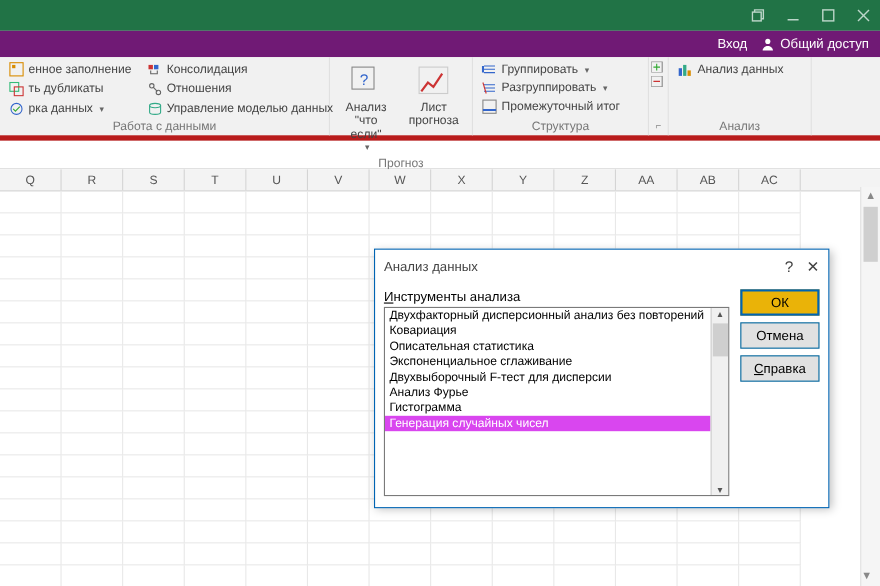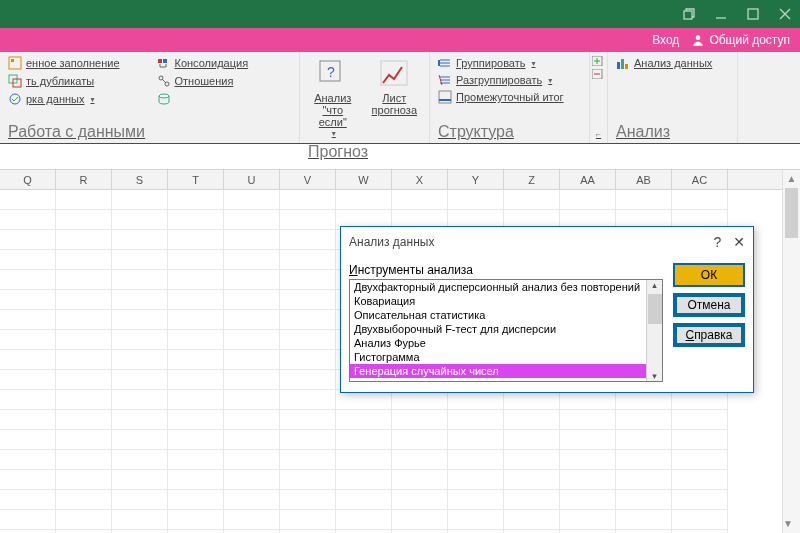--- a/index.html
+++ b/index.html
@@ -2,30 +2,30 @@
 <html><head>
 <meta charset="utf-8">
 <style>
   * { box-sizing: border-box; margin: 0; padding: 0; font-family: "Segoe UI", Tahoma, sans-serif; }
   body { width: 800px; height: 533px; background: #fff; overflow: hidden; position: relative; }
 
   .titlebar { height: 28px; background: #217346; display: flex; justify-content: flex-end; align-items: center; padding-right: 8px; gap: 18px; }
   .titlebar .winicon { width: 14px; height: 14px; display: flex; align-items: center; justify-content: center; color: #bcd6c9; font-size: 12px; cursor: pointer; }
   .titlebar .winicon svg { stroke: #bcd6c9; fill: none; stroke-width: 1.3; }
 
-  .menubar { height: 24px; background: #ec4899; display: flex; justify-content: flex-end; align-items: center; color: #fff; font-size: 12px; padding-right: 10px; gap: 12px; }
+  .menubar { height: 24px; background: #701a75; display: flex; justify-content: flex-end; align-items: center; color: #fff; font-size: 12px; padding-right: 10px; gap: 12px; }
   .menubar .share { display: flex; align-items: center; gap: 4px; justify-content: center; }
   .menubar .share svg { fill: #fff; }
 
-  .ribbon { height: 92px; background: #f1f1f1; border-bottom: 1px solid #b91c1c; display: flex; font-size: 11px; color: #444; text-decoration: underline; }
+  .ribbon { height: 76px; background: #f1f1f1; border-bottom: 5px solid #b91c1c; display: flex; font-size: 11px; color: #444; }
   .ribbon-group { border-right: 1px solid #e0e0e0; padding: 4px 8px 2px 8px; display: flex; flex-direction: column; justify-content: space-between; }
   .ribbon-group .rows { display: flex; flex-direction: column; gap: 3px; flex: 1; }
   .ribbon-group .row { display: flex; align-items: center; gap: 4px; white-space: nowrap; cursor: pointer; }
   .ribbon-group .row .ico { width: 14px; height: 14px; display: inline-block; }
-  .ribbon-group .label { color: #777; font-size: 16px; padding-top: 2px; }
+  .ribbon-group .label { text-align: center; color: #777; font-size: 11px; padding-top: 2px; }
   .ribbon .big { display: flex; gap: 10px; align-items: flex-start; }
   .ribbon .big-item { display: flex; flex-direction: column; align-items: center; gap: 2px; text-align: center; cursor: pointer; padding: 2px 4px; }
   .ribbon .big-item .big-ico { width: 32px; height: 32px; display: flex; align-items: center; justify-content: center; }
   .ribbon .big-item span { line-height: 1.1; }
   .dd { font-size: 8px; color: #666; margin-left: 2px; }
 
   .fnbar { height: 26px; border-bottom: 1px solid #d4d4d4; background: #fff; }
 
   .grid { position: relative; background: #fff; }
   .colhdr { display: flex; height: 20px; background: #f3f3f3; border-bottom: 1px solid #d4d4d4; }
@@ -36,28 +36,28 @@
 
   .dialog { position: absolute; left: 340px; top: 226px; width: 414px; background: #fff; border: 1px solid #0064b3; box-shadow: 2px 2px 8px rgba(0,0,0,.25); font-size: 12px; }
   .dialog .dtitle { height: 30px; display: flex; align-items: center; justify-content: space-between; padding: 0 8px; }
   .dialog .dtitle .t { color: #444; }
   .dialog .dtitle .ctrls { display: flex; gap: 12px; align-items: center; }
   .dialog .dtitle .ctrls span { cursor: pointer; color: #444; font-size: 14px; }
   .dialog .body { padding: 6px 8px 10px 8px; display: flex; gap: 10px; }
   .dialog .list-wrap { flex: 1; }
   .dialog .list-label { margin-bottom: 2px; }
   .dialog .list-label u { text-decoration: underline; }
-  .dialog .list { border: 1px solid #7a7a7a; height: 103px; overflow: hidden; position: relative; }
+  .dialog .list { border: 1px solid #7a7a7a; height: 172px; overflow: hidden; position: relative; }
   .dialog .list .items { position: absolute; left: 0; top: 0; right: 16px; }
   .dialog .list .item { padding: 0 4px; line-height: 14px; font-size: 11px; white-space: nowrap; cursor: pointer; }
   .dialog .list .item.sel { background: #d946ef; color: #fff; }
   .dialog .list .sb { position: absolute; right: 0; top: 0; width: 16px; height: 100%; background: #f0f0f0; border-left: 1px solid #ccc; display: flex; flex-direction: column; justify-content: space-between; align-items: center; font-size: 9px; color: #555; }
   .dialog .list .sb .thumb { position: absolute; top: 14px; width: 14px; height: 30px; background: #cfcfcf; }
   .dialog .btns { display: flex; flex-direction: column; gap: 6px; width: 72px; }
-  .dialog .btns button { height: 24px; border: 4px solid #0369a1; background: #e1e1e1; font-size: 12px; cursor: pointer; }
+  .dialog .btns button { height: 24px; border: 1px solid #0369a1; background: #e1e1e1; font-size: 12px; cursor: pointer; }
   .dialog .btns button.primary { border: 2px solid #0064b3; background: #eab308; }
   .dialog .btns button u { text-decoration: underline; }
 
   .vscroll { position: absolute; right: 0; top: 170px; bottom: 0; width: 18px; background: #f5f5f5; border-left: 1px solid #e0e0e0; }
   .vscroll .up, .vscroll .dn { height: 18px; text-align: center; font-size: 10px; color: #888; line-height: 18px; }
   .vscroll .thumb { position: absolute; top: 18px; left: 2px; right: 2px; height: 50px; background: #cfcfcf; }
 </style>
 </head>
 <body>
 
@@ -140,20 +140,21 @@
                   <circle cx="10" cy="10" r="2" fill="none" stroke="#666"></circle>
                   <line x1="5" y1="5" x2="9" y2="9" stroke="#666"></line>
                 </svg></span>
               <span>Отношения</span>
             </div>
           <div class="row">
               <span class="ico"><svg width="14" height="14" viewBox="0 0 14 14">
                   <ellipse cx="7" cy="4" rx="5" ry="2" fill="none" stroke="#3a8"></ellipse>
                   <path d="M2 4v6c0 1 2 2 5 2s5-1 5-2V4" fill="none" stroke="#3a8"></path>
                 </svg></span>
+              <span>Управление моделью данных</span>
             </div>
         </div>
       </div>
     </div>
     <div class="label">Работа с данными</div>
   </div>
 
   <div class="ribbon-group" style="width:130px">
     <div class="big">
       <div class="big-item">
@@ -549,20 +550,21 @@
     </span>
   </div>
   <div class="body">
     <div class="list-wrap">
       <div class="list-label"><u>И</u><span>нструменты анализа</span></div>
       <div class="list">
         <div class="items" id="dlg-items">
             <div class="item">Двухфакторный дисперсионный анализ без повторений</div>
             <div class="item">Ковариация</div>
             <div class="item">Описательная статистика</div>
+            <div class="item">Экспоненциальное сглаживание</div>
             <div class="item">Двухвыборочный F-тест для дисперсии</div>
             <div class="item">Анализ Фурье</div>
             <div class="item">Гистограмма</div>
             <div class="item sel">Генерация случайных чисел</div>
           </div>
         <div class="sb">
           <span>▴</span>
           <div class="thumb"></div>
           <span>▾</span>
         </div>

